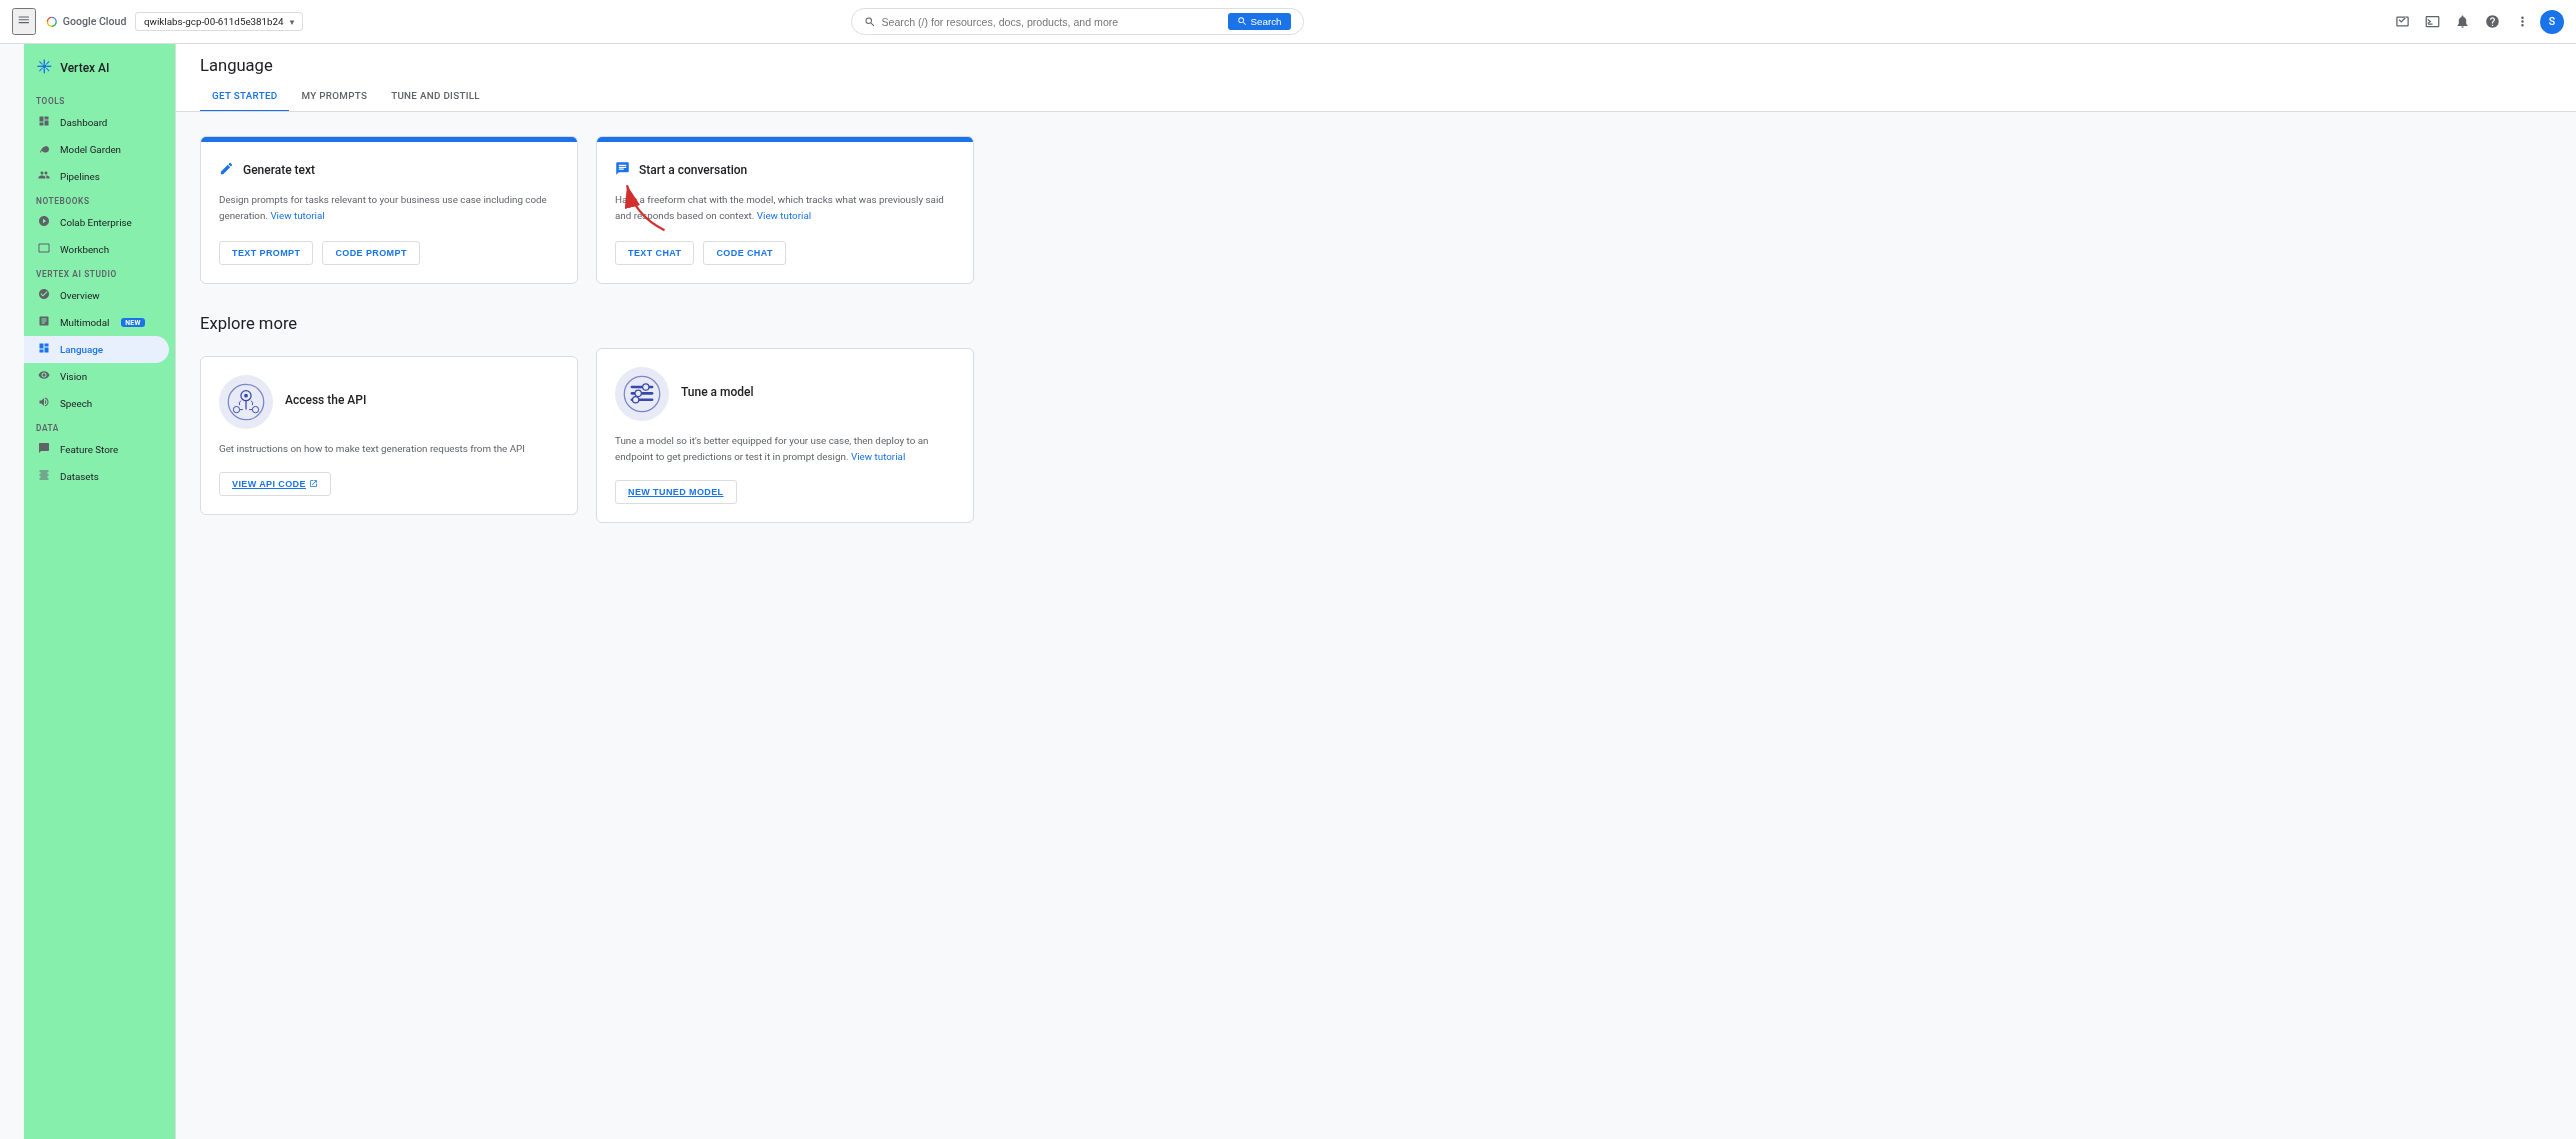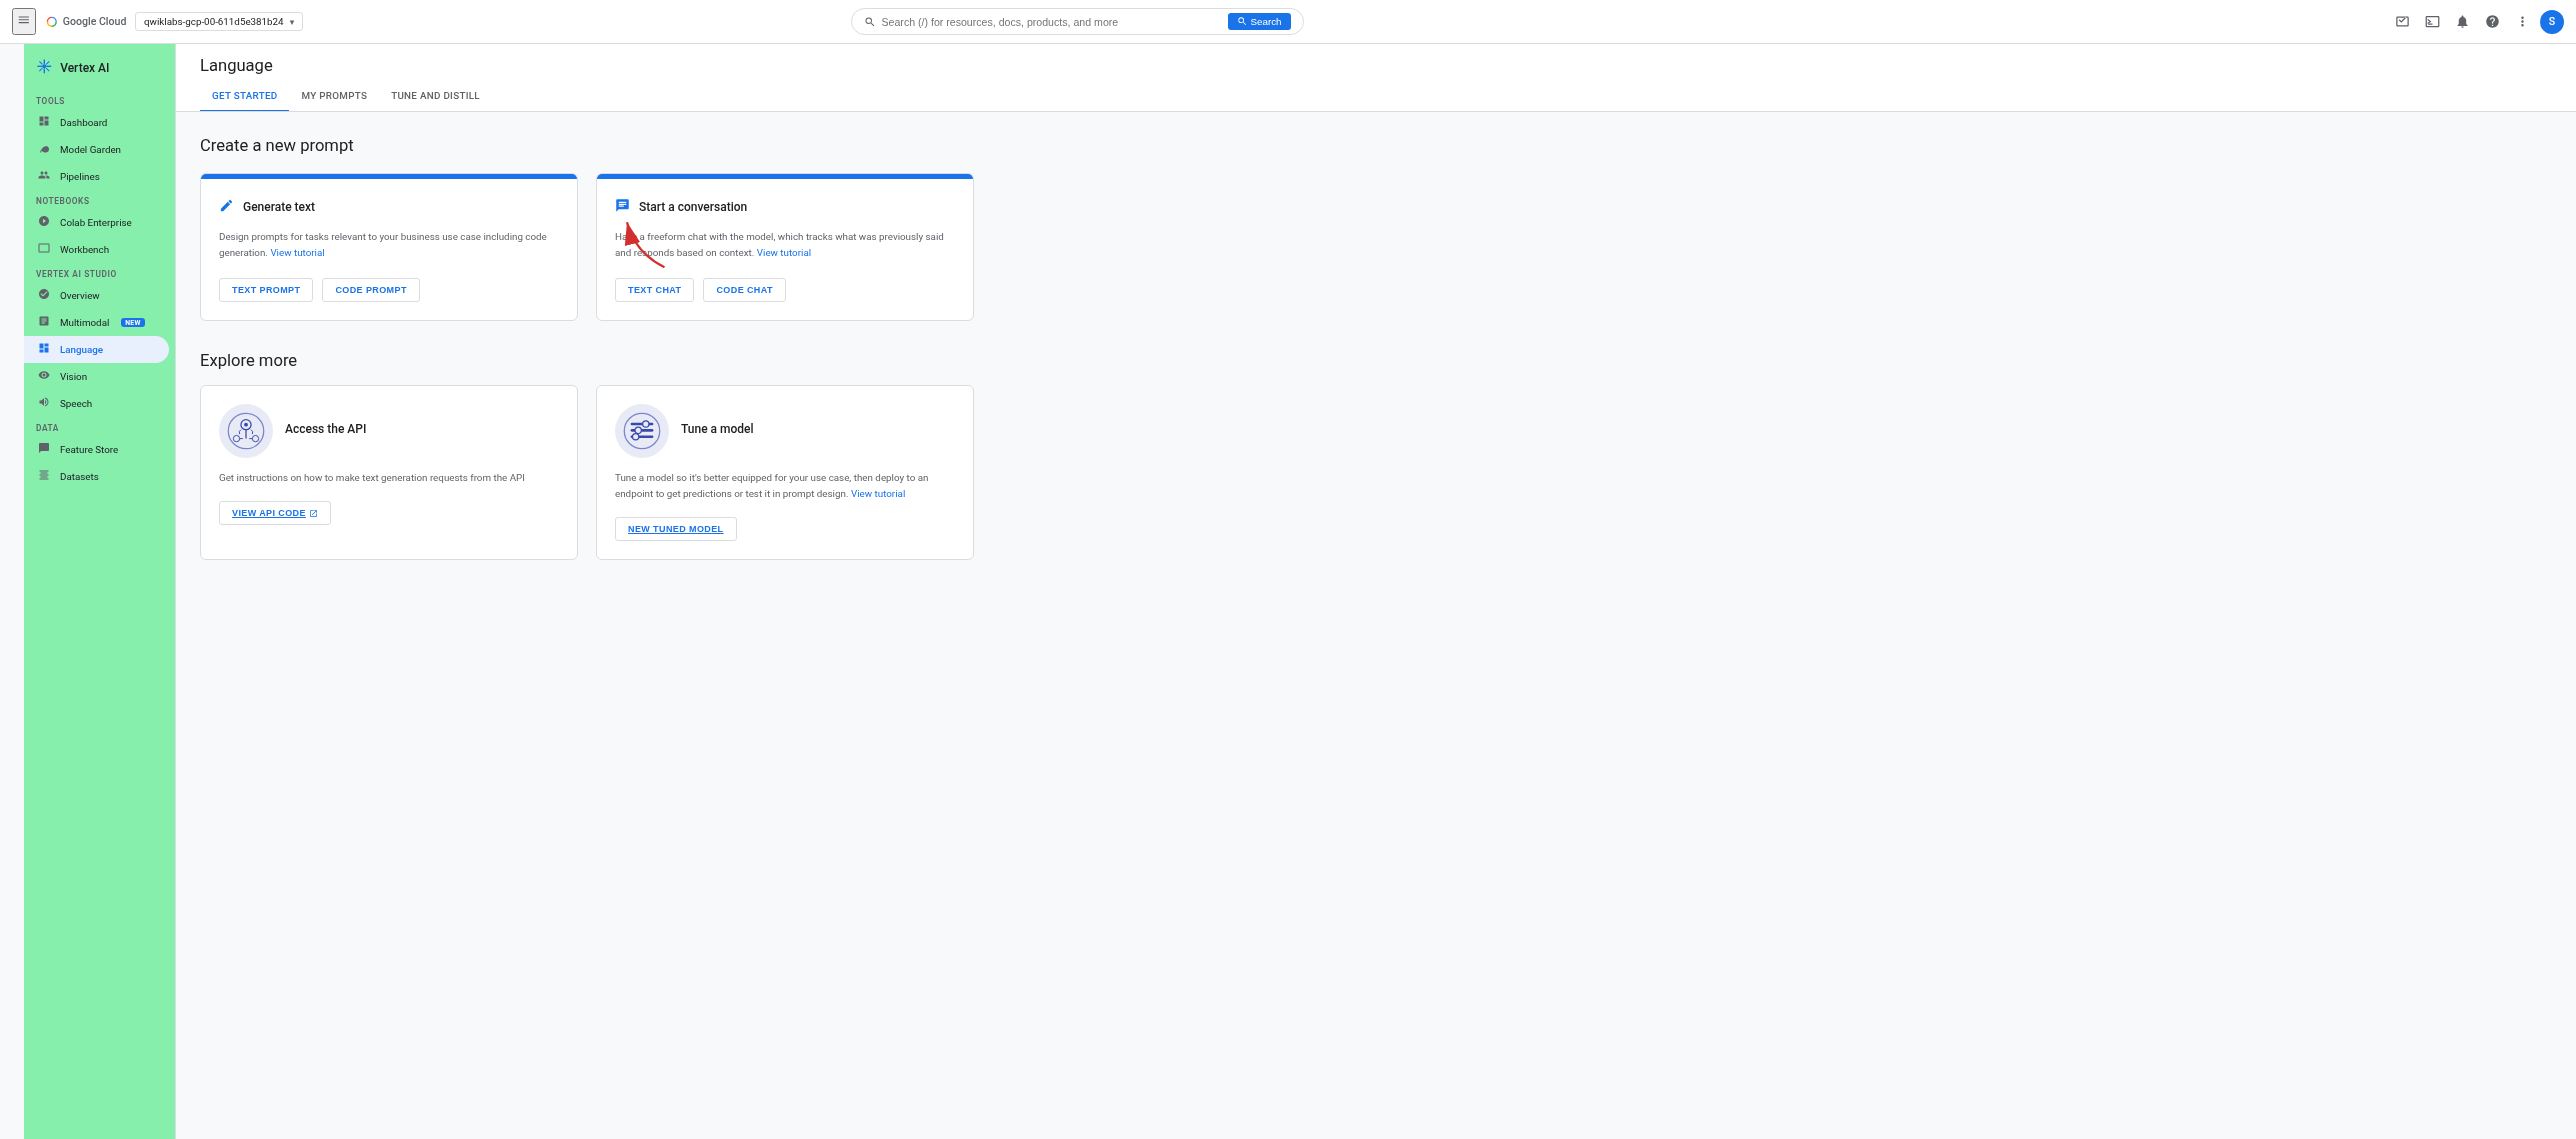--- a/index.html
+++ b/index.html
@@ -96,21 +96,21 @@
       font-size: 9px; font-weight: 600; padding: 6px 12px; border-radius: 3px;
       cursor: pointer; letter-spacing: 0.4px; text-transform: uppercase;
     }
 
     
     .arrow-container { position: relative; }
 
     
     .explore-section { }
     .explore-title { font-size: 16.6px; font-weight: 400; color: #202124; margin-bottom: 15px; }
-    .explore-cards { display: flex; gap: 18px; }
+    .explore-cards { display: flex; gap: 18px; align-items: center; }
     .explore-card {
       flex: 1; background: #fff; border-radius: 6px; border: 0.8px solid #dadce0;
       padding: 18px; max-width: 378px;
     }
     .explore-card-header { display: flex; align-items: center; gap: 12px; margin-bottom: 12px; }
     .explore-icon-container {
       width: 54px; height: 54px; border-radius: 50%; background: #e8eaf6;
       display: flex; align-items: center; justify-content: center; flex-shrink: 0;
     }
     .explore-card-title { font-size: 12px; font-weight: 500; color: #202124; margin-bottom: 4.5px; }
@@ -335,21 +335,20 @@
       <h1 class="main-title">Language</h1>
       <div class="tabs">
         <div class="tab active">GET STARTED</div>
         <div class="tab">MY PROMPTS</div>
         <div class="tab">TUNE AND DISTILL</div>
       </div>
     </div>
 
     <div class="content-area">
 
-      <h2 class="section-title">Create a new prompt</h2>
 
       <div class="cards-row">
 
         <div class="prompt-card">
           <div class="card-top-bar"></div>
           <div class="card-body">
             <div class="card-header">
               <span class="card-header-icon">
                 <svg width="15" height="15" fill="#1a73e8" viewBox="0 0 24 24">
                     <path d="M3 17.25V21h3.75L17.81 9.94l-3.75-3.75L3 17.25zM20.71 7.04c.39-.39.39-1.02 0-1.41l-2.34-2.34c-.39-.39-1.02-.39-1.41 0l-1.83 1.83 3.75 3.75 1.83-1.83z"></path>

